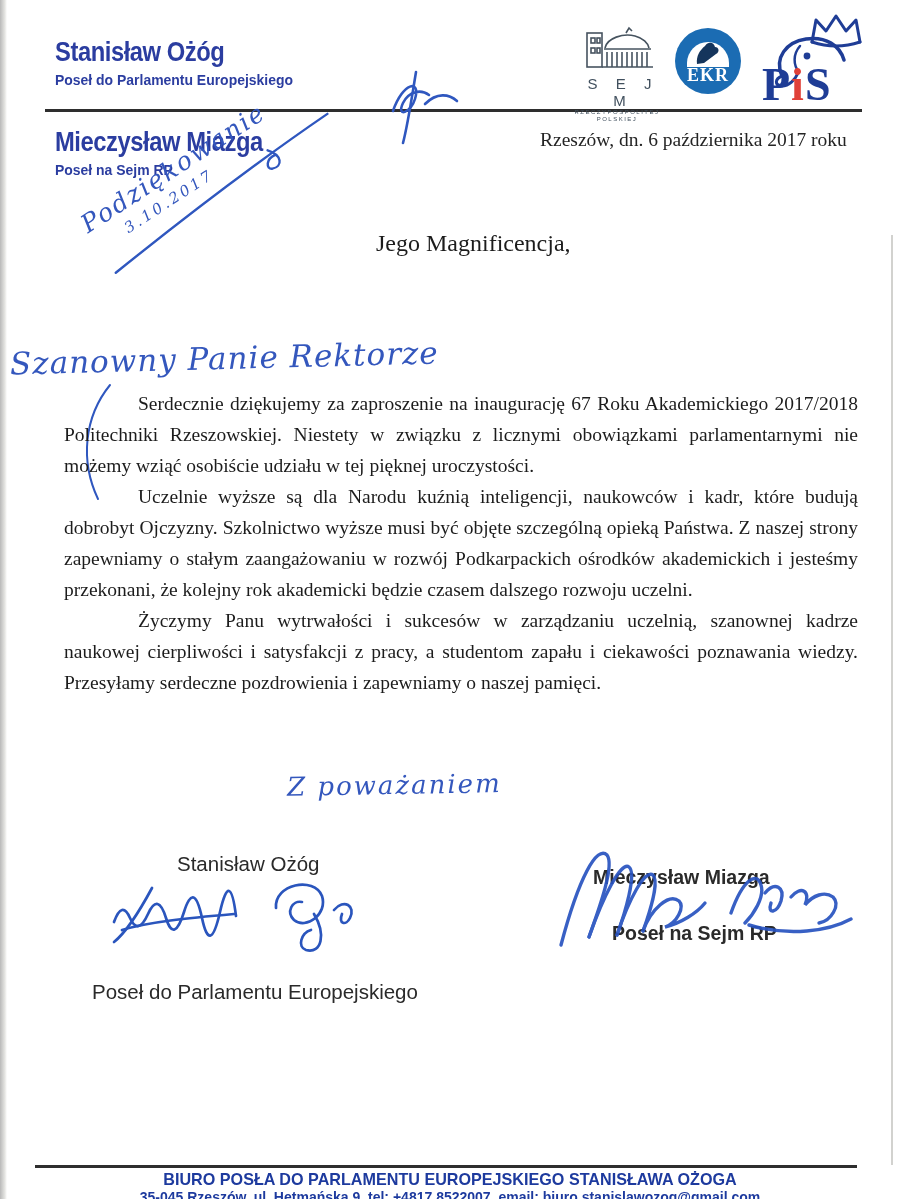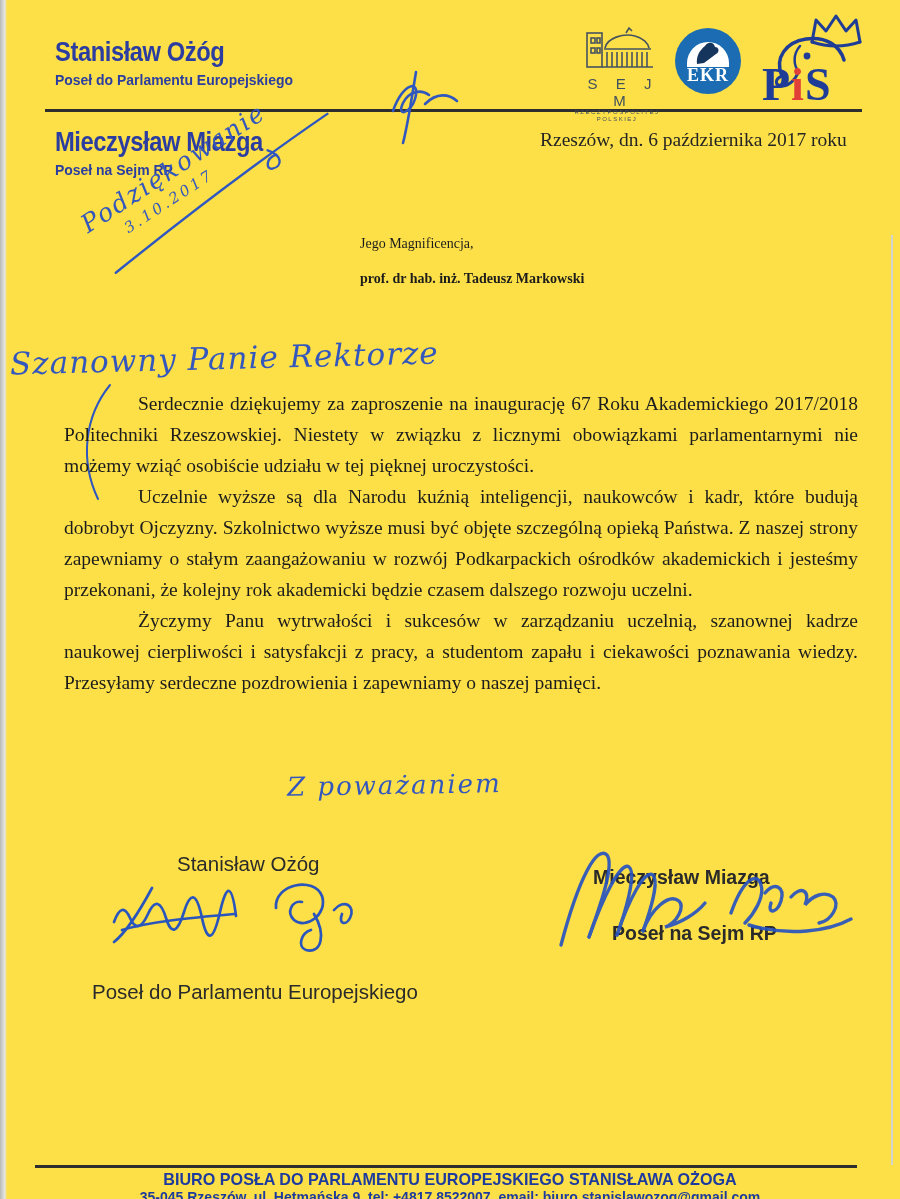--- a/index.html
+++ b/index.html
@@ -1,18 +1,18 @@
 <!DOCTYPE html>
 <html><head>
 <meta charset="utf-8">
 <style>
   html,body{margin:0;padding:0;background:#e8e8e8;}
   .page{
     position:relative;width:900px;height:1199px;margin:0 auto;
-    background:#fde047;overflow:hidden;
+    background:#ffffff;overflow:hidden;
     font-family:"Liberation Serif", serif;color:#1e1e1e;
   }
   .scan-edge-left{position:absolute;left:0;top:0;width:7px;height:1199px;
     background:linear-gradient(90deg,#b9b9b9,#e6e6e3 70%,rgba(255,255,255,0));}
   .scan-edge-right{position:absolute;left:891px;top:235px;width:2px;height:930px;background:#d2d2cf;}
 
   
   .sender{position:absolute;color:#2b3da0;font-family:"Liberation Sans", sans-serif;}
   .sender .name{font-weight:bold;font-size:27px;letter-spacing:-0.5px;transform:scaleX(.88);transform-origin:left;white-space:nowrap;}
   .sender .role{font-weight:bold;font-size:15.5px;margin-top:3px;transform:scaleX(.9);transform-origin:left;white-space:nowrap;}
@@ -37,21 +37,21 @@
   .hand{color:#3457bd;font-style:italic;font-family:"DejaVu Serif", serif;}
   .paraph-top{position:absolute;left:363px;top:66px;width:112px;height:82px;}
   .diag-note{position:absolute;left:118px;top:178px;width:280px;transform:rotate(-33deg);transform-origin:40px 90px;}
   .diag-note .n1{font-size:25px;letter-spacing:2px;white-space:nowrap;}
   .diag-note .n2{font-size:15px;margin:2px 0 0 34px;letter-spacing:3px;display:inline-block;}
   .greeting{position:absolute;left:10px;top:340px;font-size:31px;letter-spacing:1px;transform:rotate(-1.5deg);white-space:nowrap;}
   .paren-stroke{position:absolute;left:76px;top:383px;width:44px;height:118px;}
   .closing{position:absolute;left:287px;top:770px;font-size:26px;letter-spacing:2px;transform:rotate(-1deg);white-space:nowrap;}
 
   
-  .recipient{position:absolute;left:360px;top:226px;font-size:14px;line-height:35px;color:#1c1c1c;}
+  .recipient{position:absolute;left:376px;top:226px;font-size:24px;line-height:35px;color:#1c1c1c;}
   .recipient .bold{font-weight:bold;}
 
   
   .body-text{position:absolute;left:64px;top:388px;width:794px;font-size:19.5px;line-height:31px;
     text-align:justify;color:#1c1c1c;}
   .body-text p{margin:0;text-indent:74px;}
 
   
   .sig-name,.sig-role{position:absolute;font-family:"Liberation Sans", sans-serif;color:#2a2a2a;white-space:nowrap;}
   .sig-name-left{left:177px;top:852px;font-size:20.5px;}
@@ -147,21 +147,20 @@
     <svg width="270" height="26" viewBox="0 0 270 26">
       <g stroke="#2f57bf" stroke-width="2.4" fill="none" stroke-linecap="round">
         <path d="M2,22 C80,14 180,6 266,4"></path>
         <path d="M196,2 C206,14 200,24 190,20 C184,17 190,8 200,10"></path>
       </g>
     </svg>
   </div>
 
   <div class="recipient">
     <div>Jego Magnificencja,</div>
-    <div class="bold">prof. dr hab. inż. Tadeusz Markowski</div>
   </div>
 
   <div class="greeting hand">Szanowny Panie Rektorze</div>
   <svg class="paren-stroke" viewBox="0 0 44 118">
     <path d="M34,2 C8,34 4,78 22,116" stroke="#2f57bf" stroke-width="2" fill="none" stroke-linecap="round"></path>
   </svg>
 
   <div class="body-text">
     <p>Serdecznie dziękujemy za zaproszenie na inaugurację 67 Roku Akademickiego 2017/2018 Politechniki Rzeszowskiej. Niestety w związku z licznymi obowiązkami parlamentarnymi nie możemy wziąć osobiście udziału w tej pięknej uroczystości.</p>
     <p>Uczelnie wyższe są dla Narodu kuźnią inteligencji, naukowców i kadr, które budują dobrobyt Ojczyzny. Szkolnictwo wyższe musi być objęte szczególną opieką Państwa. Z naszej strony zapewniamy o stałym zaangażowaniu w rozwój Podkarpackich ośrodków akademickich i jesteśmy przekonani, że kolejny rok akademicki będzie czasem dalszego rozwoju uczelni.</p>

